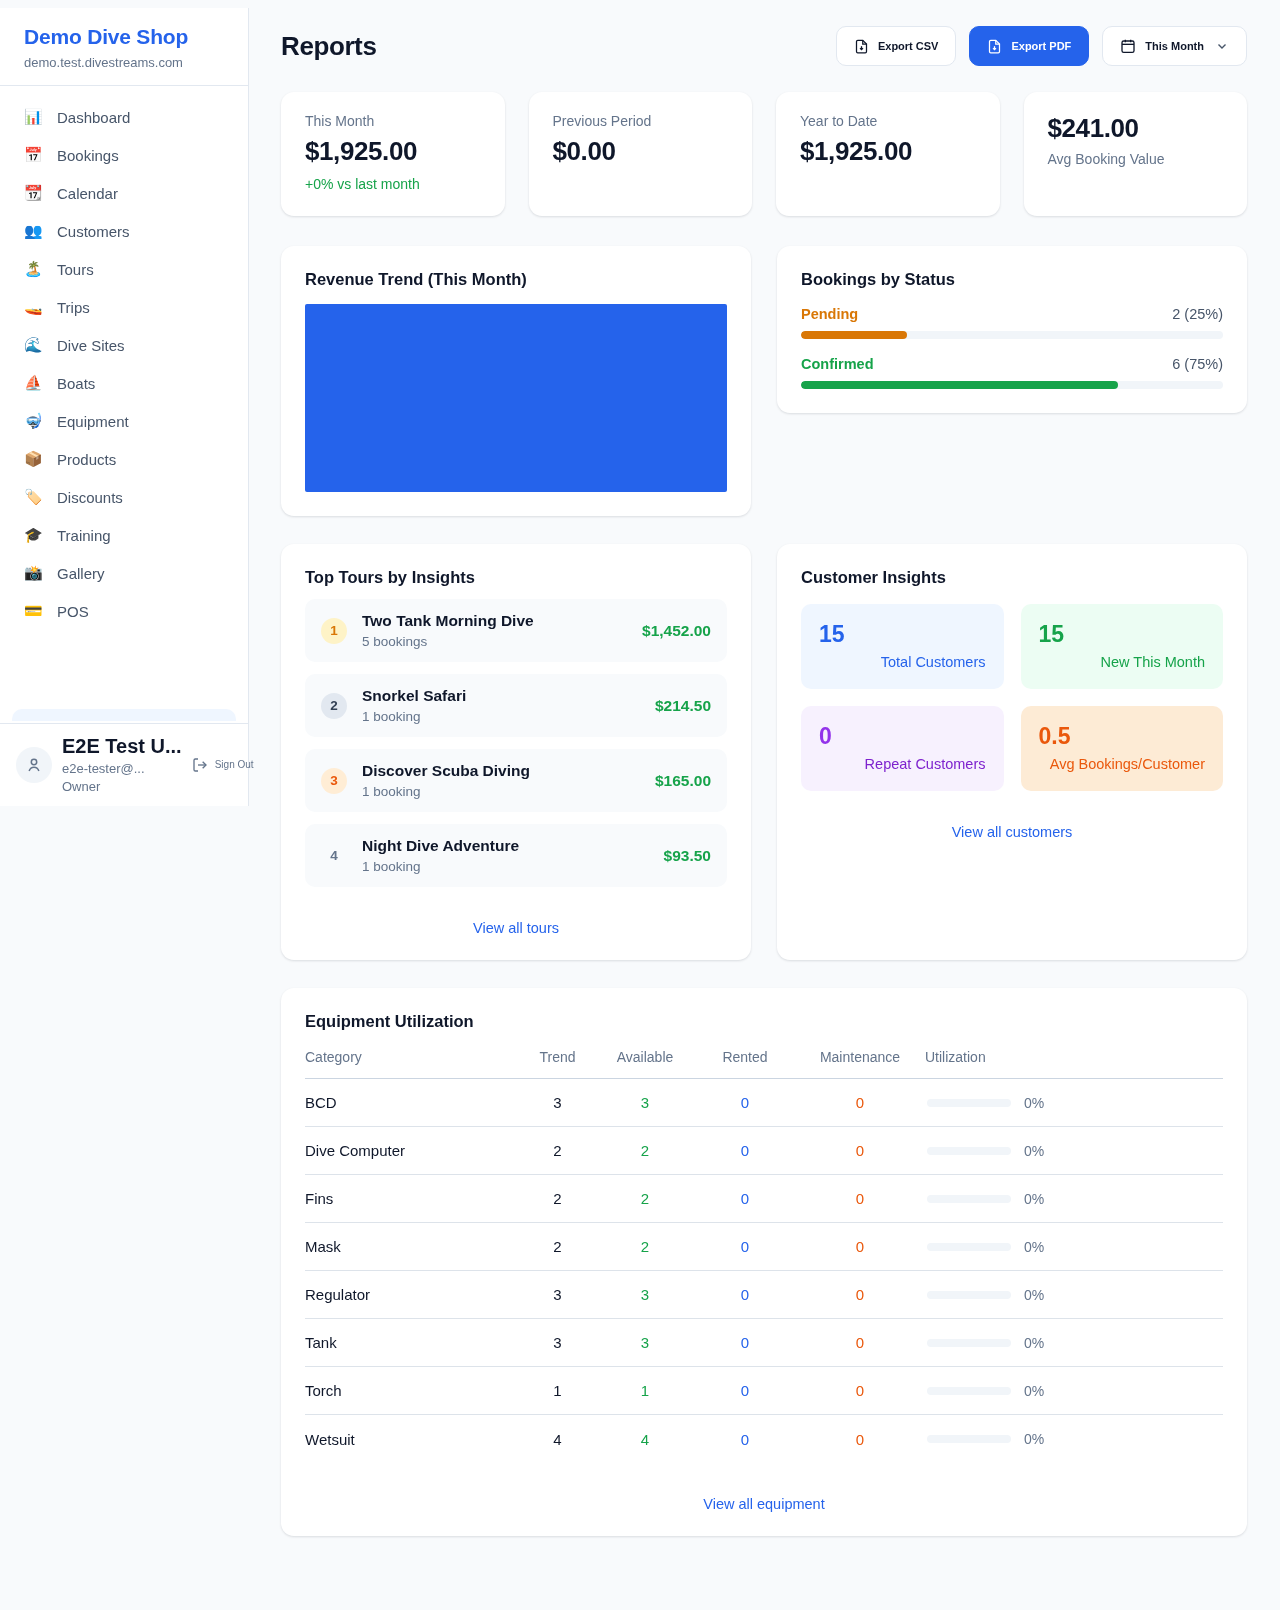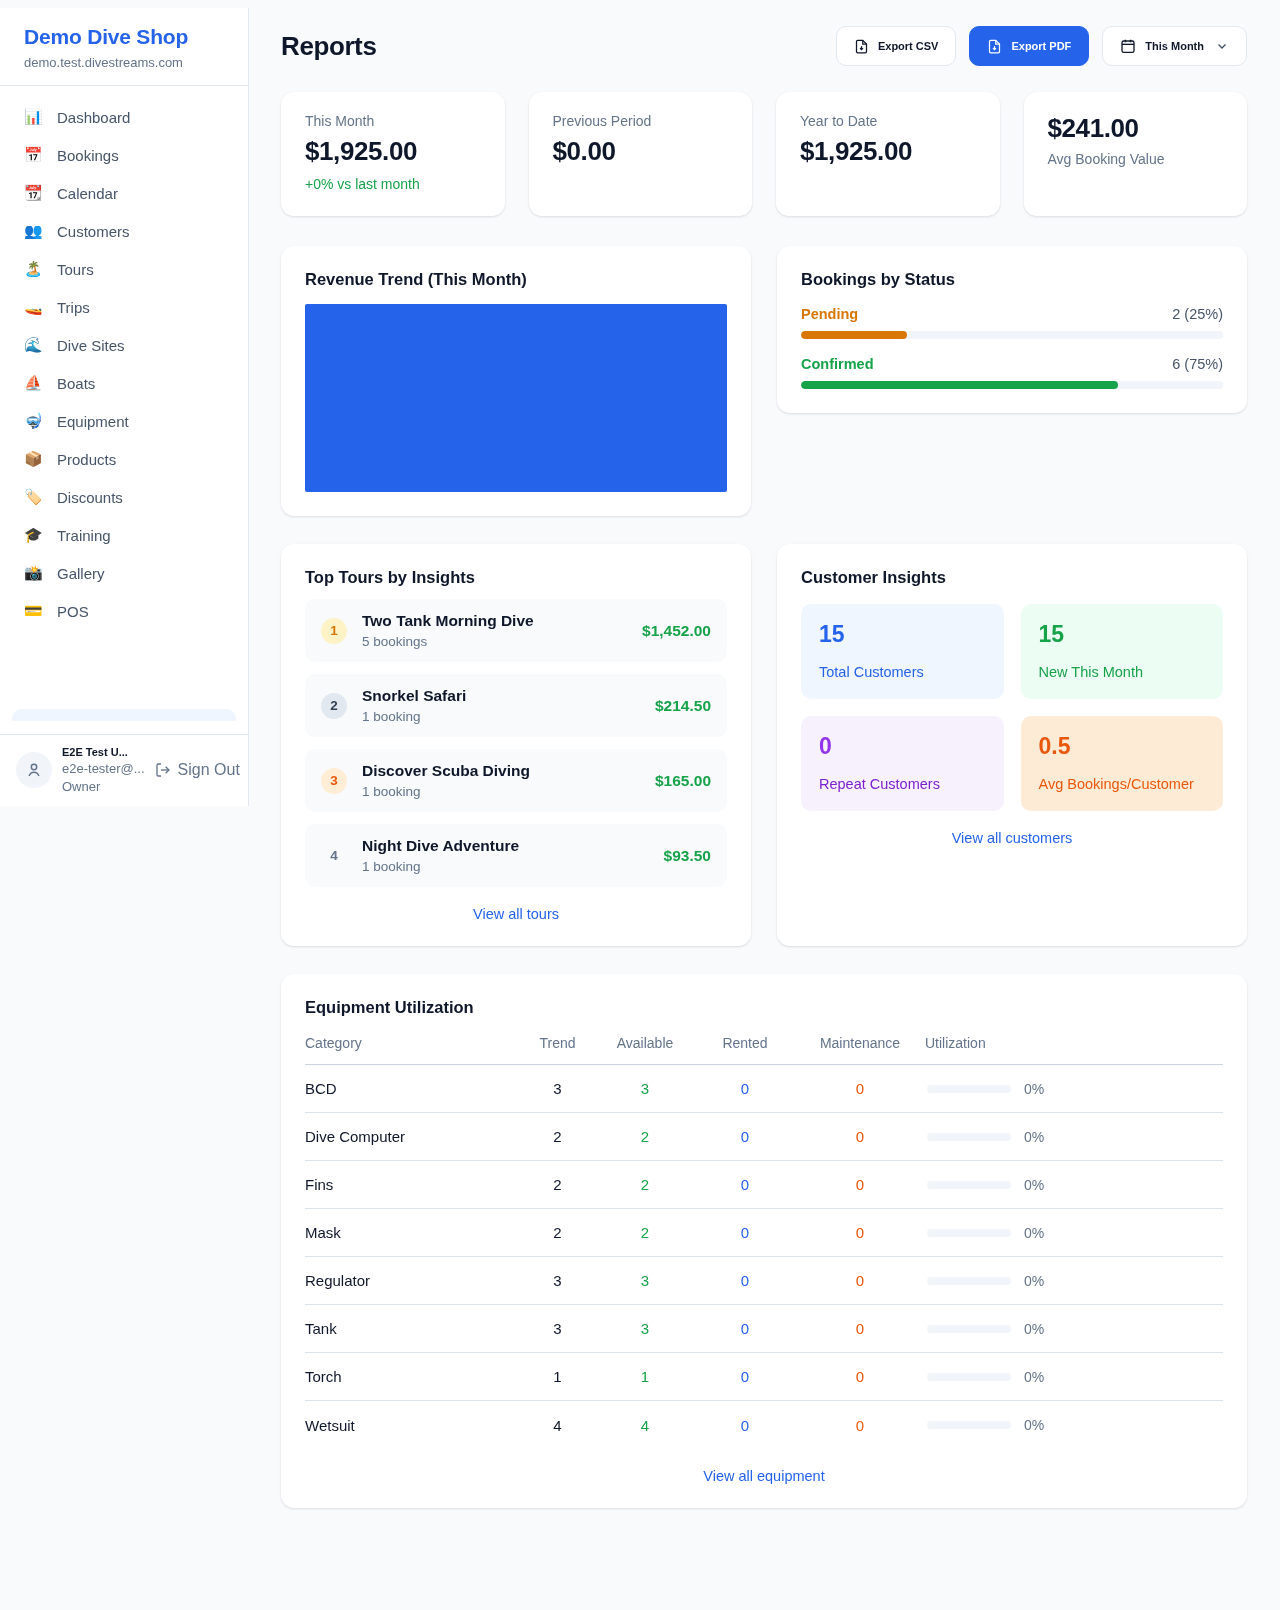--- a/index.html
+++ b/index.html
@@ -18,25 +18,25 @@
   .nav { padding:12px 12px 0; }
   .nav-item { display:flex; align-items:center; gap:13px; padding:10px 12px;
     border-radius:10px; color:#475569; font-size:15px; cursor:pointer; }
   .nav-icon { width:20px; font-size:15px; text-align:center; flex:0 0 20px; }
   .active-partial { position:absolute; left:12px; right:12px; top:701px; height:12px;
     background:#eff6ff; border-radius:10px 10px 0 0; }
   .user { position:absolute; left:0; right:0; bottom:0; border-top:1px solid #e2e8f0;
     background:#fff; padding:11px 16px 12px; display:flex; align-items:center; gap:10px; }
   .avatar { width:36px; height:36px; border-radius:50%; background:#f1f5f9; color:#64748b;
     display:flex; align-items:center; justify-content:center; flex:0 0 36px; }
-  .user-name { font-weight:700; font-size:11px; color:#0f172a; white-space:nowrap; }
+  .user-name { font-weight:700; font-size:20px; color:#0f172a; white-space:nowrap; }
   .user-email { font-size:13px; color:#64748b; margin-top:3px; white-space:nowrap; }
   .user-role { font-size:13px; color:#64748b; margin-top:3px; }
   .signout { margin-left:auto; display:flex; align-items:center; gap:7px; color:#64748b;
-    font-size:16px; cursor:pointer; white-space:nowrap; }
+    font-size:10px; cursor:pointer; white-space:nowrap; }
   
   .main { margin-left:249px; padding:26px 33px 60px 32px; }
   .page-header { display:flex; align-items:center; justify-content:space-between; margin-bottom:26px; }
   .page-title { font-size:26px; font-weight:800; letter-spacing:-.4px; }
   .actions { display:flex; gap:13px; align-items:center; }
   .btn { display:flex; align-items:center; gap:9px; height:40px; padding:0 17px;
     border-radius:10px; font-size:11px; font-weight:700; background:#fff;
     border:1px solid #e2e8f0; color:#0f172a; cursor:pointer; font-family:inherit; }
   .btn.primary { background:#2563eb; border-color:#2563eb; color:#fff; }
   .chev { margin-left:2px; color:#475569; }
@@ -69,26 +69,26 @@
   .tour-rank { width:26px; height:26px; border-radius:50%; display:flex; align-items:center;
     justify-content:center; font-size:13.5px; font-weight:700; flex:0 0 26px; }
   .rank-gold { background:#fef3c7; color:#d97706; }
   .rank-gray { background:#e2e8f0; color:#334155; }
   .rank-bronze { background:#ffedd5; color:#ea580c; }
   .rank-plain { background:transparent; color:#64748b; }
   .tour-name { font-size:15.5px; font-weight:700; }
   .tour-sub { font-size:13.5px; color:#64748b; margin-top:4px; }
   .tour-amount { margin-left:auto; font-size:15.5px; font-weight:700; color:#16a34a; }
   .view-link { display:block; text-align:center; color:#2563eb; font-size:14.5px;
-    margin-top:19px; cursor:pointer; }
+    margin-top:33px; cursor:pointer; }
   
   .tiles { display:grid; grid-template-columns:1fr 1fr; gap:17px; margin-top:17px; }
   .tile { border-radius:10px; padding:17px 18px 19px; }
   .tile-value { font-size:23px; font-weight:800; }
-  .tile-label { font-size:14.5px; margin-top:16px; font-weight:500; }
+  .tile-label { font-size:14.5px; margin-top:6px; font-weight:500;text-align:right; }
   
   .t-head, .t-row { display:grid;
     grid-template-columns:215px 75px 100px 100px 130px 1fr; align-items:center; }
   .t-head { color:#64748b; font-size:14px; padding:18px 0 13px;
     border-bottom:1px solid #cbd5e1; }
   .t-row { height:48px; border-bottom:1px solid #dde3ea; font-size:15px; }
   .t-row:last-child { border-bottom:none; }
   .t-cat { font-weight:500; }
   .t-center { text-align:center; }
   .c-green { color:#16a34a; } .c-blue { color:#2563eb; } .c-orange { color:#ea580c; }

